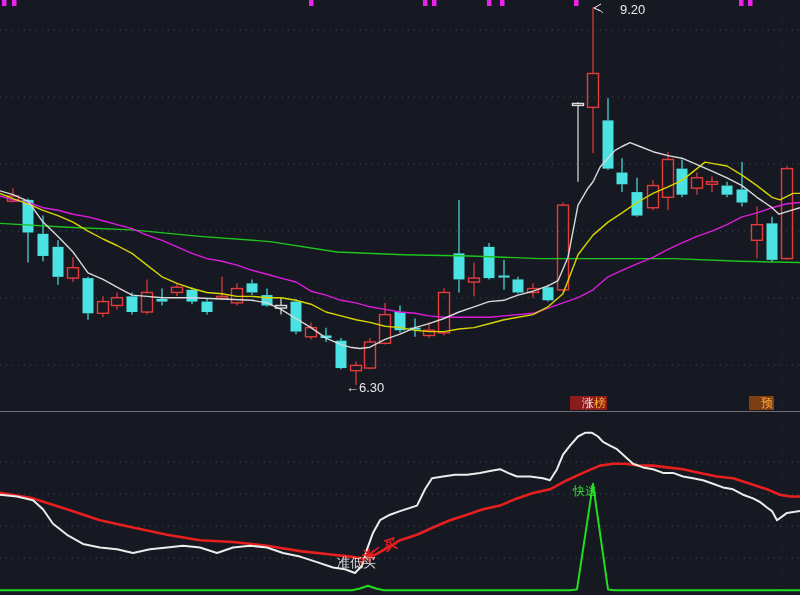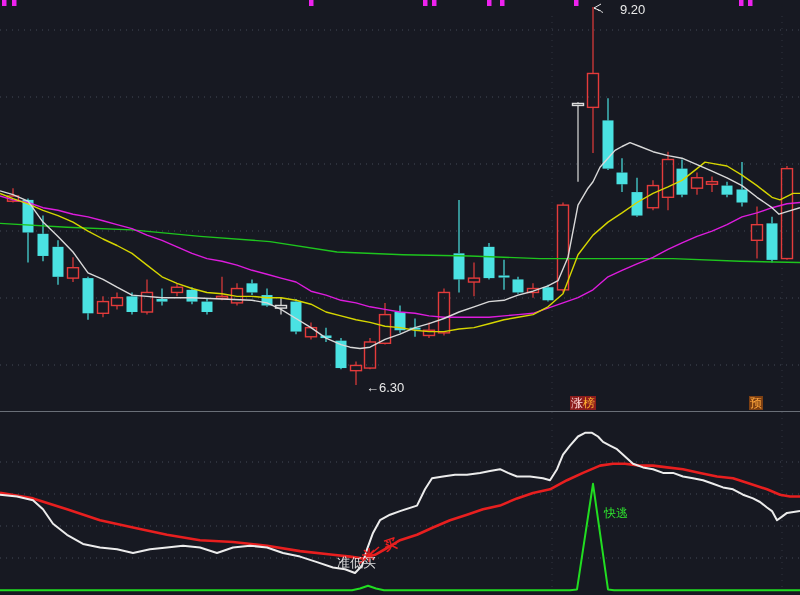--- a/index.html
+++ b/index.html
@@ -3,25 +3,25 @@
 <meta charset="utf-8">
 <style>
   html,body{margin:0;padding:0;background:#0d0e13;}
   .screen{position:relative;width:800px;height:595px;background:#171922;overflow:hidden;
           font-family:"Liberation Sans","DejaVu Sans",sans-serif;}
   #chart-svg{position:absolute;left:0;top:0;}
   .ov{position:absolute;white-space:nowrap;line-height:1;}
   .watermark{left:534px;top:250px;font-size:39px;font-weight:bold;letter-spacing:-2px;
              color:#d6d6d8;opacity:.93;}
   .high-label{left:604px;top:3px;font-size:13px;color:#e9e9e9;margin-left:16px;}
-  .low-label{left:366px;top:381px;font-size:13px;color:#e9e9e9;}
-  .sell-label{left:604px;top:485px;font-size:12px;color:#2ee52e;margin-top:22px;}
+  .low-label{left:346px;top:381px;font-size:13px;color:#e9e9e9;}
+  .sell-label{left:573px;top:485px;font-size:12px;color:#2ee52e;}
   .buy-label{left:337px;top:556px;font-size:13px;color:#dedede;}
   .buy-char{left:384px;top:538px;font-size:13px;color:#e82020;transform:rotate(-18deg);font-weight:bold;}
-  .badge{top:396px;height:13px;font-size:12px;padding:1px 1px 0 1px;}
+  .badge{top:396px;height:13px;font-size:12px;padding:1px 1px 0 12px;}
   .badge-rank{left:570px;background:#8b1c1c;}
   .badge-rank .c1{color:#ffd9d9;}
   .badge-rank .c2{color:#ffb02e;}
   .badge-pre{left:749px;background:#7d3f12;color:#ffa63c;}
 </style>
 </head>
 <body>
 
 <div class="screen">
   <svg id="chart-svg" width="800" height="595">

